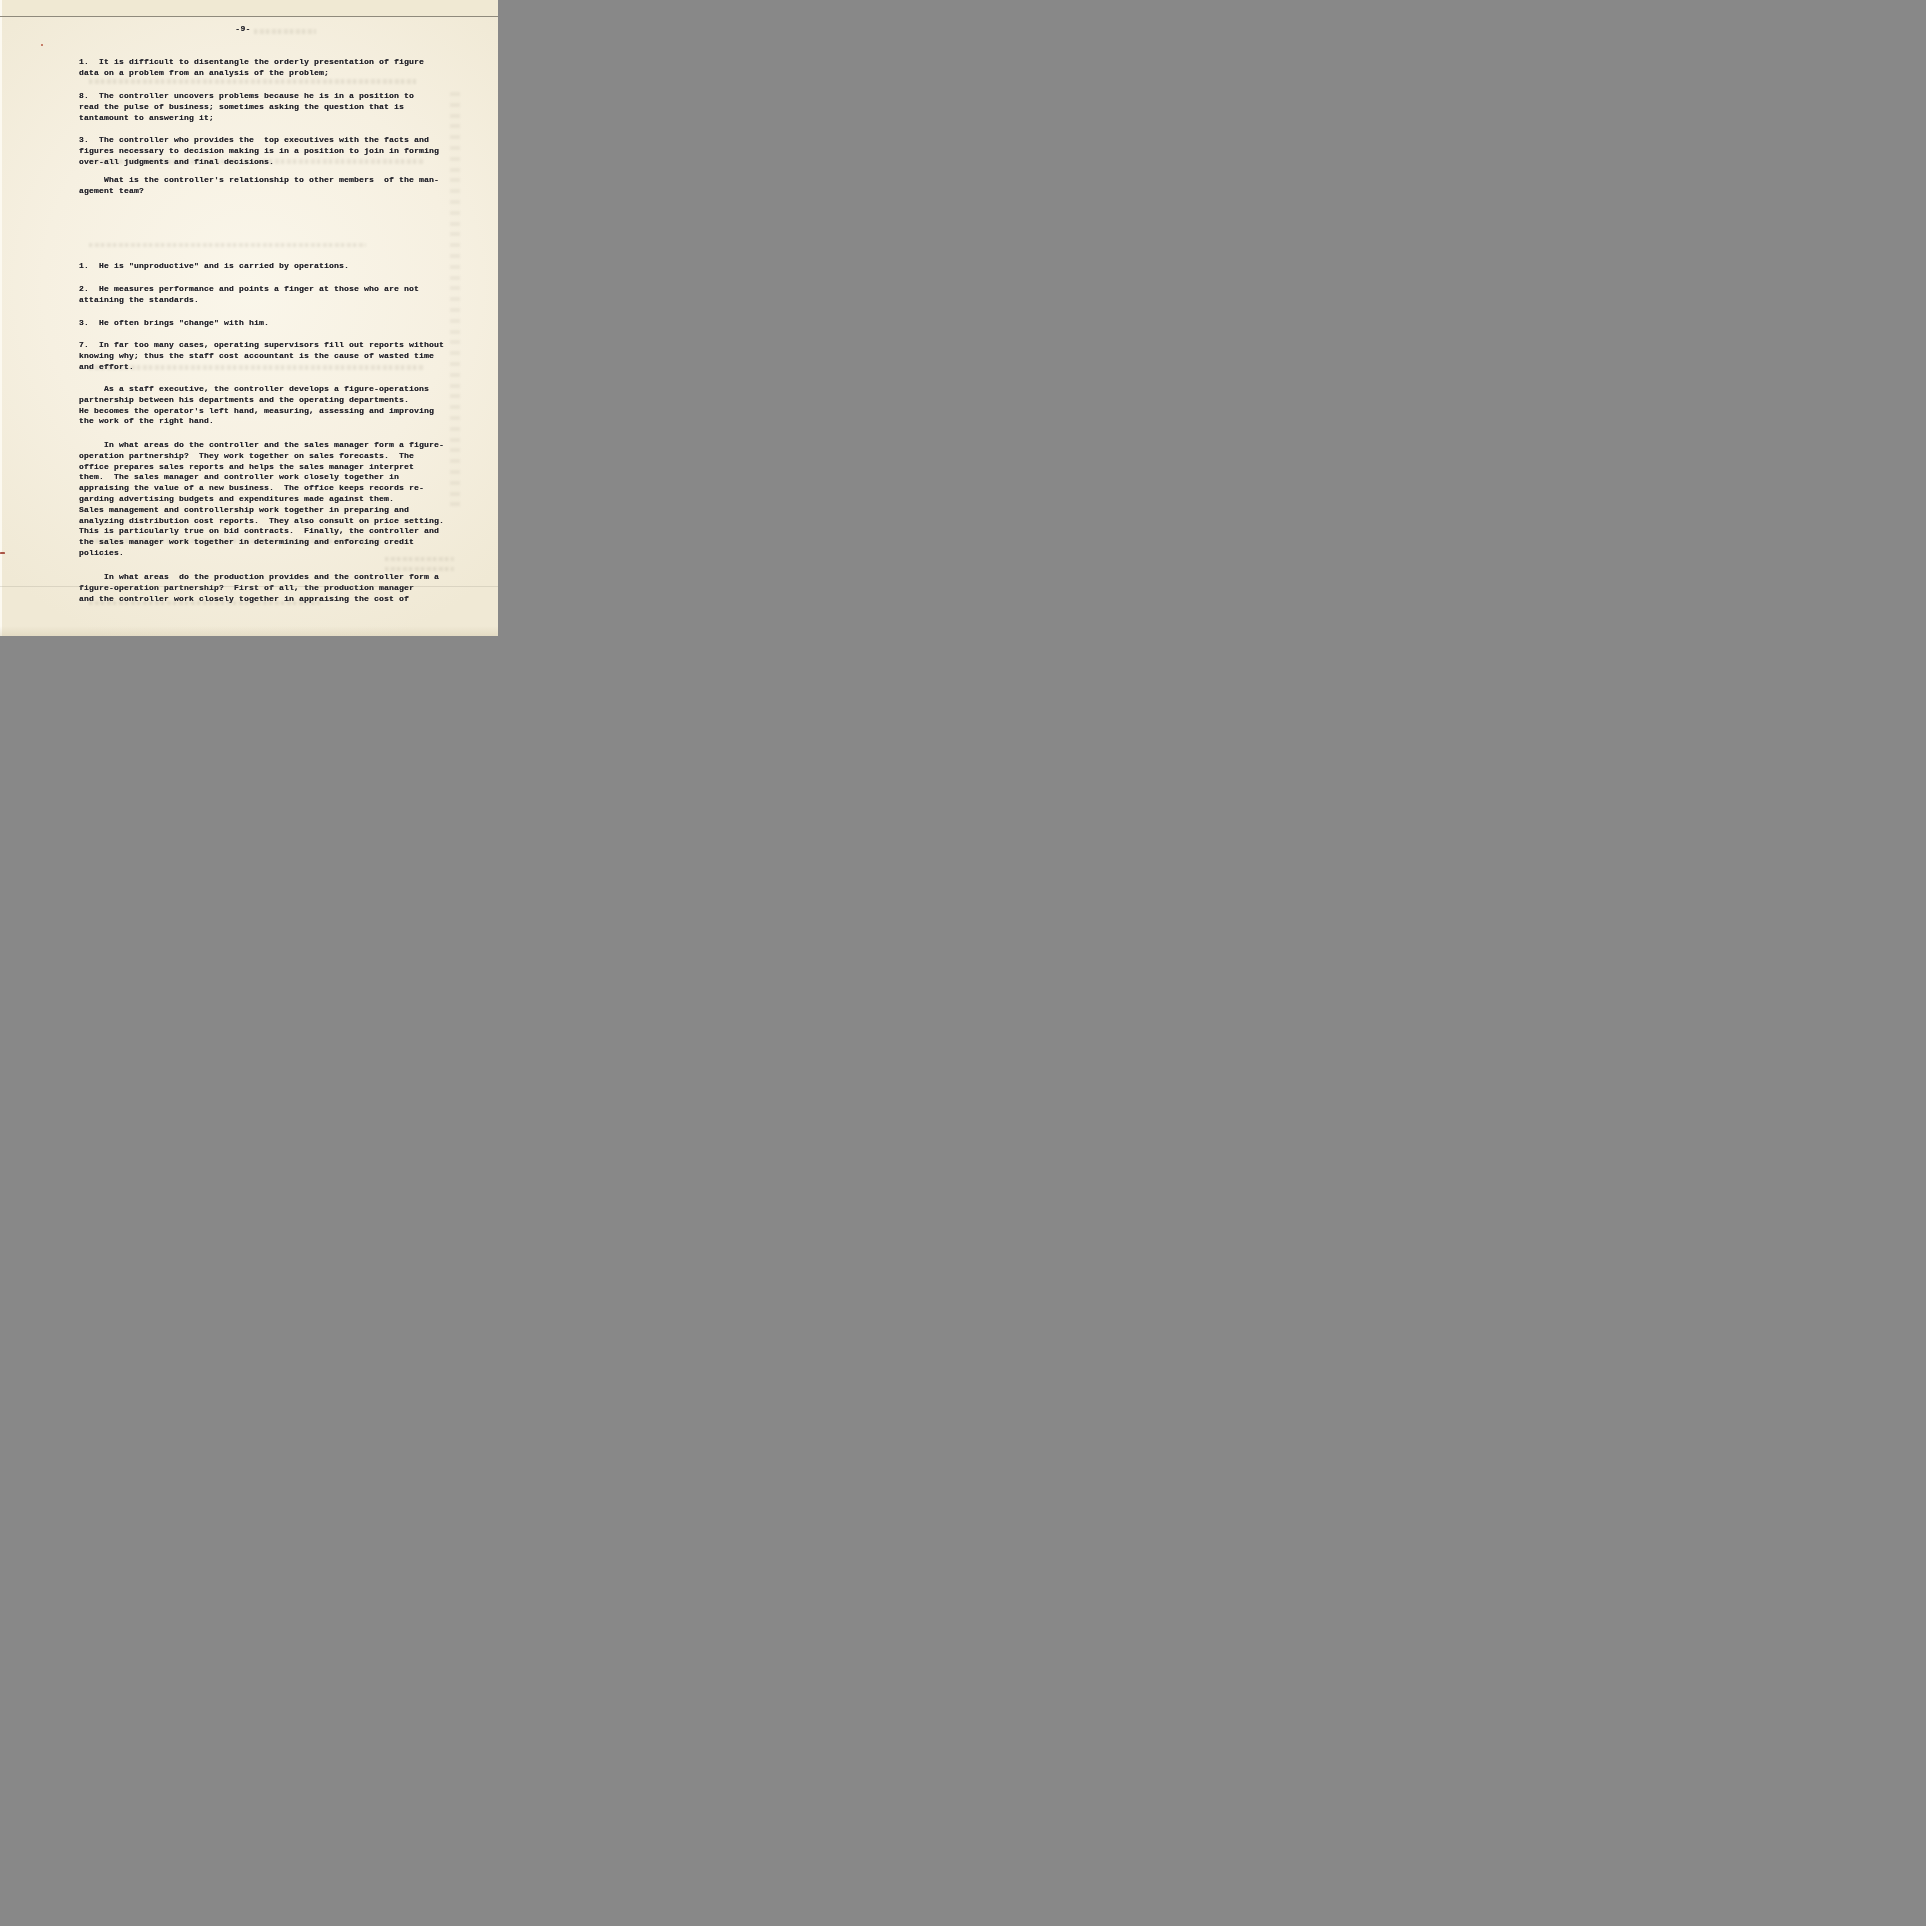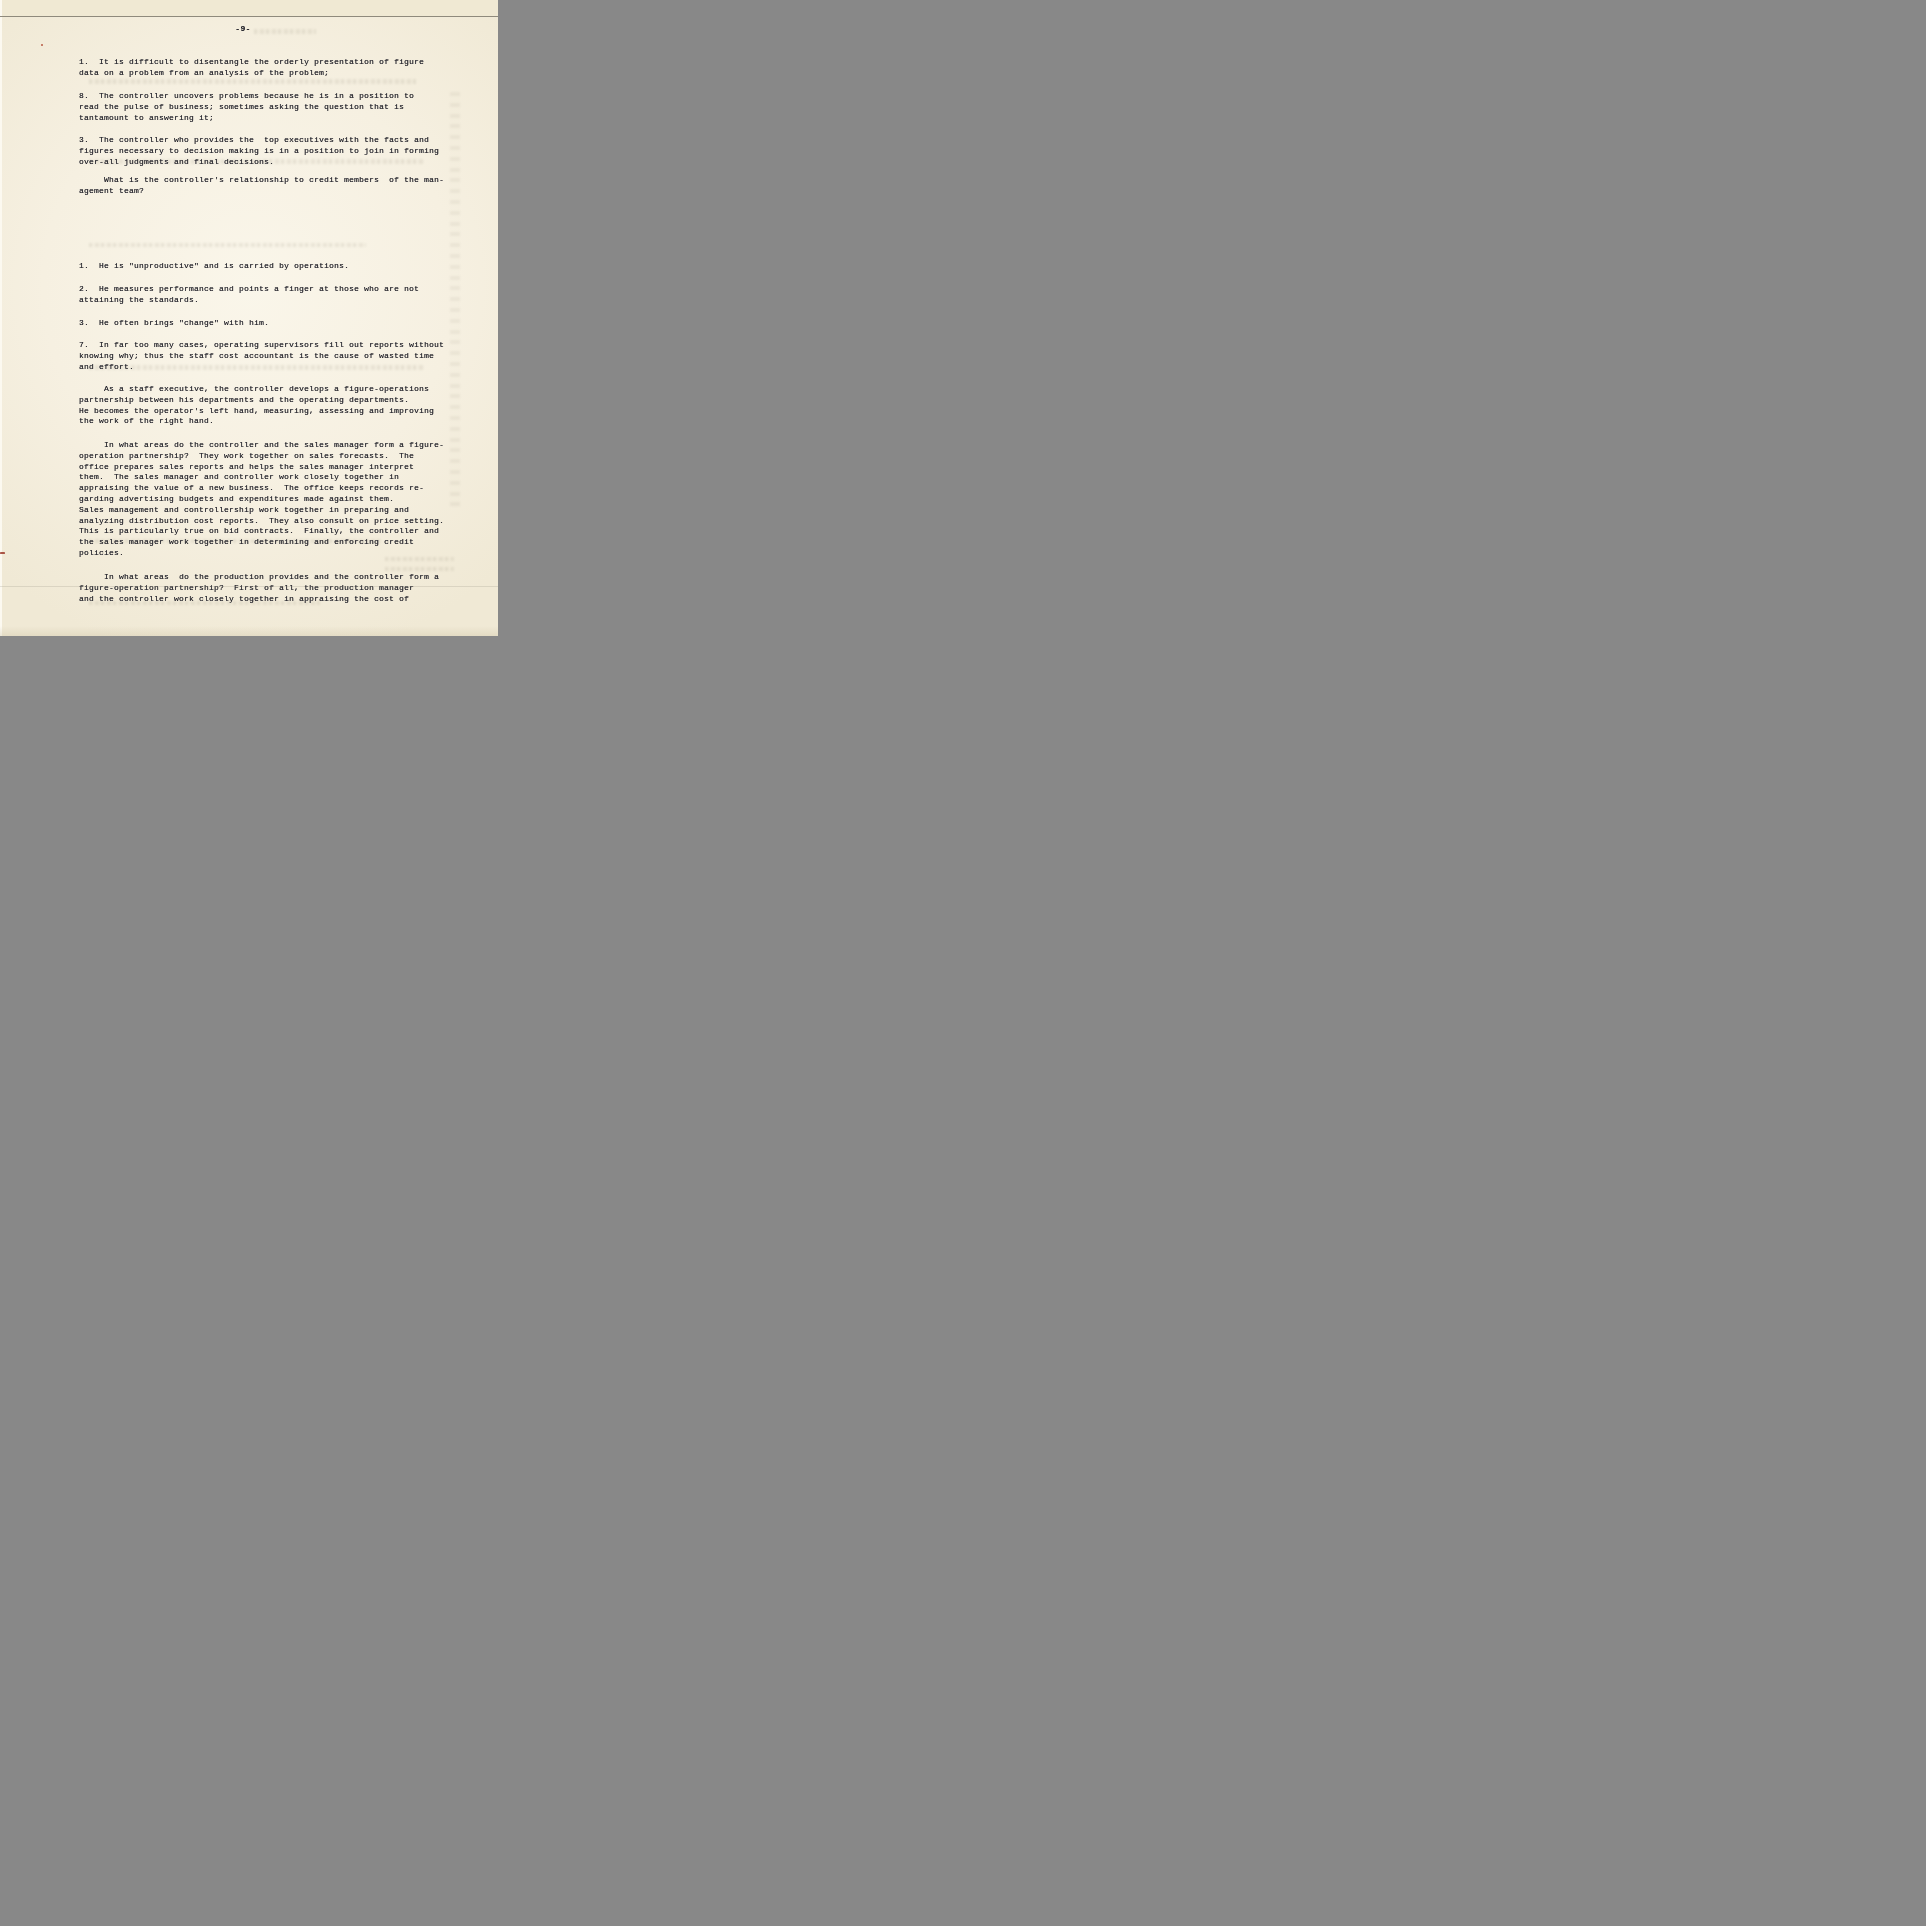--- a/index.html
+++ b/index.html
@@ -22,21 +22,21 @@
     background: #fcf9f0;
   }
   .txt {
     position: absolute;
     left: 79px;
     width: 381px;
     white-space: pre-wrap;
     font-size: 8px;
     line-height: 10.8px;
     letter-spacing: 0.2px;
-    font-weight: 400;
+    font-weight: 700;
     color: #23232b;
     text-shadow: 0.1px 0.1px 0.2px rgba(25, 25, 35, 0.6);
   }
   .page-number {
     position: absolute;
     left: 216px; top: 24px; width: 54px;
     text-align: center;
     font-size: 8px; font-weight: 700; letter-spacing: 0.4px;
     color: #23232b;
     text-shadow: 0.1px 0.1px 0.2px rgba(25, 25, 35, 0.6);
@@ -99,21 +99,21 @@
   <div class="page-number">-9-</div>
 
   <div class="txt" style="top:57px">1.  It is difficult to disentangle the orderly presentation of figure
 data on a problem from an analysis of the problem;</div>
   <div class="txt" style="top:91px">8.  The controller uncovers problems because he is in a position to
 read the pulse of business; sometimes asking the question that is
 tantamount to answering it;</div>
   <div class="txt" style="top:135px">3.  The controller who provides the  top executives with the facts and
 figures necessary to decision making is in a position to join in forming
 over-all judgments and final decisions.</div>
-  <div class="txt" style="top:175px">     What is the controller's relationship to credit members  of the man-
+  <div class="txt" style="top:175px">     What is the controller's relationship to other members  of the man-
 agement team?</div>
   <div class="txt" style="top:261px">1.  He is "unproductive" and is carried by operations.</div>
   <div class="txt" style="top:284px">2.  He measures performance and points a finger at those who are not
 attaining the standards.</div>
   <div class="txt" style="top:318px">3.  He often brings "change" with him.</div>
   <div class="txt" style="top:340px">7.  In far too many cases, operating supervisors fill out reports without
 knowing why; thus the staff cost accountant is the cause of wasted time
 and effort.</div>
   <div class="txt" style="top:384px">     As a staff executive, the controller develops a figure-operations
 partnership between his departments and the operating departments.

